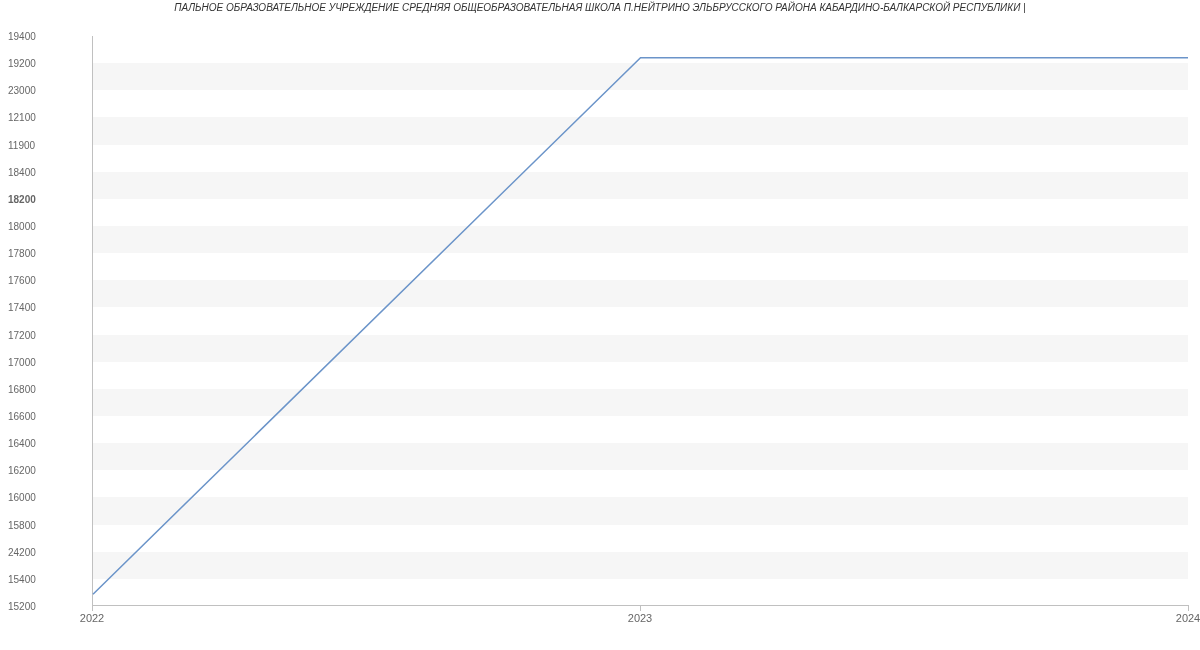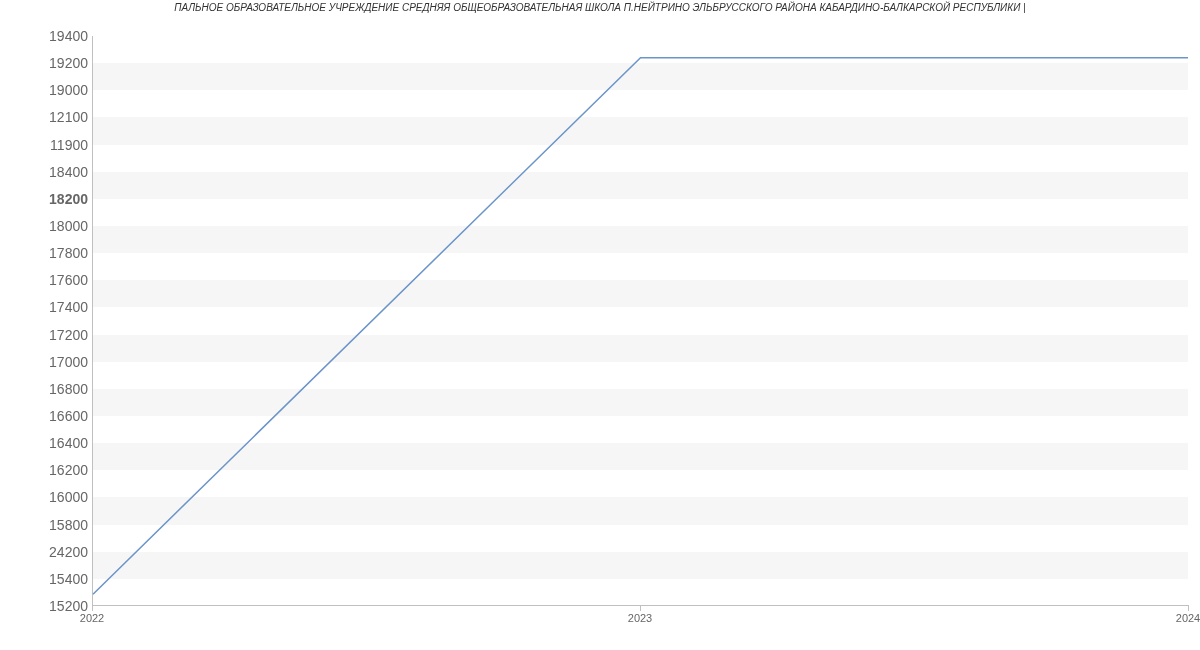--- a/index.html
+++ b/index.html
@@ -41,22 +41,22 @@
   .y-band {
     position: absolute;
     left: 0;
     width: 100%;
     background: #f6f6f6;
   }
   .y-tick-label {
     position: absolute;
     right: 1112px;
     width: 80px;
-    text-align: right;
-    font-size: 14px;
+    text-align: left;
+    font-size: 10px;
     color: #666;
     transform: translateY(-50%);
   }
   .x-tick-label {
     position: absolute;
     top: 590px;
     font-size: 11px;
     color: #666;
     transform: translateX(-50%);
   }
@@ -120,21 +120,21 @@
     <div class="y-tick-label" style="top: 339.714px;">17000</div>
     <div class="y-tick-label" style="top: 312.571px;">17200</div>
     <div class="y-tick-label" style="top: 285.429px;">17400</div>
     <div class="y-tick-label" style="top: 258.286px;">17600</div>
     <div class="y-tick-label" style="top: 231.143px;">17800</div>
     <div class="y-tick-label" style="top: 204px;">18000</div>
     <div class="y-tick-label" style="top: 176.857px; font-weight: bold;">18200</div>
     <div class="y-tick-label" style="top: 149.714px;">18400</div>
     <div class="y-tick-label" style="top: 122.571px;">11900</div>
     <div class="y-tick-label" style="top: 95.4286px;">12100</div>
-    <div class="y-tick-label" style="top: 68.2857px;">19000</div>
+    <div class="y-tick-label" style="top: 68.2857px;">23000</div>
     <div class="y-tick-label" style="top: 41.1429px;">19200</div>
     <div class="y-tick-label" style="top: 14px;">19400</div>
     <div class="x-tick" style="left: 92px;"></div>
     <div class="x-tick-label" style="left: 92px;">2022</div>
     <div class="x-tick" style="left: 640px;"></div>
     <div class="x-tick-label" style="left: 640px;">2023</div>
     <div class="x-tick" style="left: 1188px;"></div>
     <div class="x-tick-label" style="left: 1188px;">2024</div>
   </div>
 

